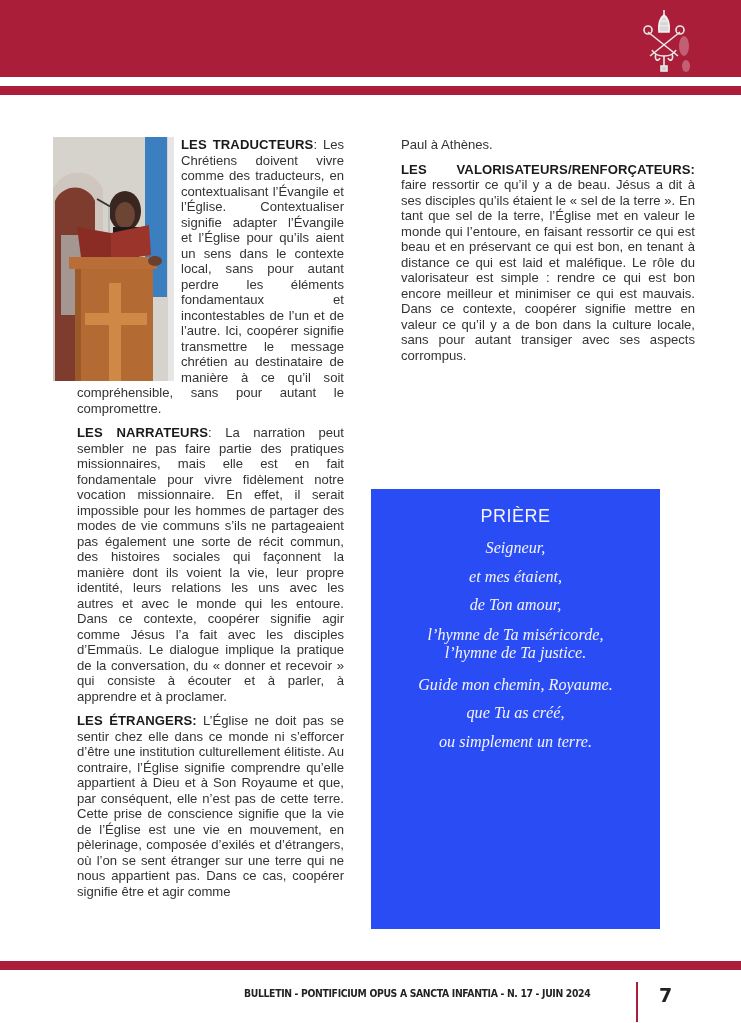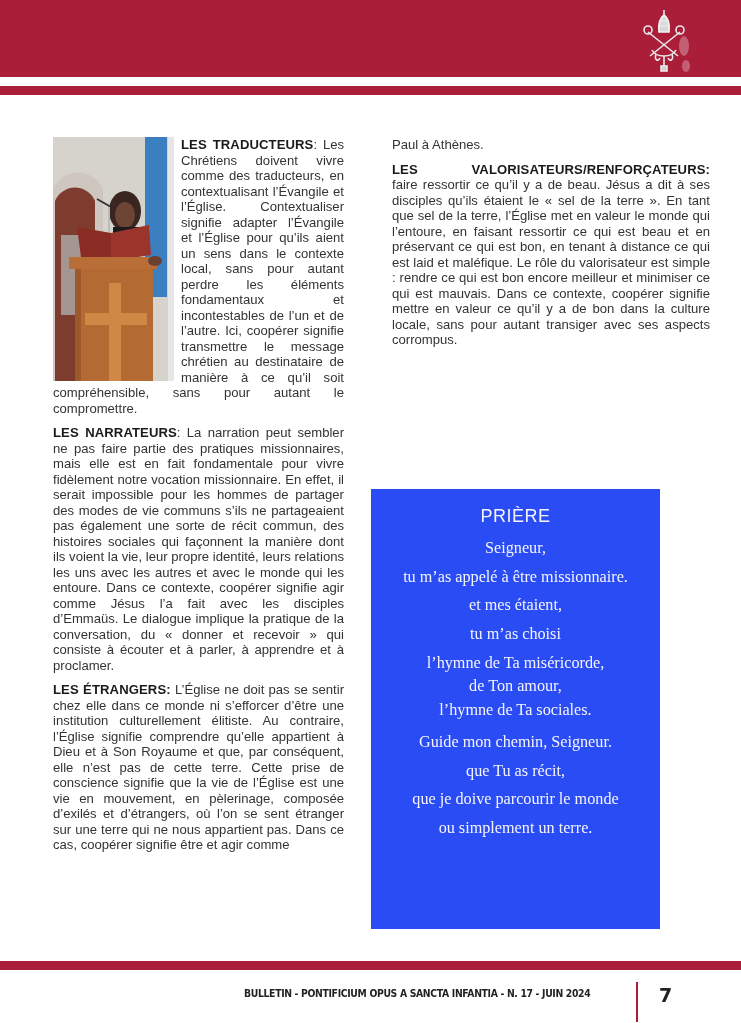--- a/index.html
+++ b/index.html
@@ -4,31 +4,31 @@
 <style>
   html, body { margin:0; padding:0; }
   body { width:741px; height:1023px; position:relative; background:#ffffff; overflow:hidden;
          font-family:"Liberation Sans", sans-serif; color:#2b2b2b; }
   .hdr-band { position:absolute; left:0; top:0; width:741px; height:77px; background:#ab1e3a; }
   .hdr-gap { position:absolute; left:0; top:77px; width:741px; height:9px; background:#ffffff; }
   .hdr-band2 { position:absolute; left:0; top:86px; width:741px; height:9px; background:#ab1e3a; }
   .emblem { position:absolute; left:640px; top:6px; width:52px; height:68px; }
 
   .col { position:absolute; font-size:13.1px; line-height:15.5px; text-align:justify; color:#333; }
-  .col p { margin:0 0 9px 0; }
+  .col p { margin:0 0 9px 0;padding-left:24px; }
   .col b { color:#1a1a1a; letter-spacing:0.1px; }
   .left { left:53px; top:137px; width:291px; }
-  .right { left:392px; top:137px; width:318px; }
+  .right { left:377px; top:137px; width:318px; }
 
   .photo { float:left; width:121px; height:244px; margin:0 7px 3px 0; position:relative; overflow:hidden; background:#d9d5cf; }
 
   .prayer { position:absolute; left:371px; top:489px; width:289px; height:440px; background:#2a4cf4;
             color:#f4f4ff; text-align:center; font-family:"Liberation Serif", serif; }
   .prayer .ptitle { font-family:"Liberation Sans", sans-serif; font-size:18px; margin-top:17px; letter-spacing:0.5px;text-align:center; }
-  .prayer .pl { font-size:16.2px; line-height:28.6px; white-space:nowrap; }
+  .prayer .pl { font-size:16.2px; line-height:28.6px; white-space:nowrap;font-style:italic; }
   .prayer .pl.tight { line-height:18px; }
   .prayer .pl.after-tight { margin-top:9px; }
 
   .ftr-band { position:absolute; left:0; top:961px; width:741px; height:9px; background:#ab1e3a; }
   .ftr-text { position:absolute; left:244px; top:987px; font-family:"DejaVu Sans", sans-serif; font-weight:bold;
               font-size:11.2px; color:#222; letter-spacing:-0.4px; white-space:nowrap; transform:scaleX(0.83); transform-origin:left; }
   .ftr-rule { position:absolute; left:636px; top:982px; width:2px; height:40px; background:#ab1e3a; }
   .ftr-page { position:absolute; left:659px; top:984px; font-family:"DejaVu Sans", sans-serif; font-weight:bold; font-size:19px; color:#222; }
 </style>
 </head>
@@ -109,29 +109,26 @@
 
 <div class="col right">
   <p>Paul à Athènes.</p>
   <p><b style="word-spacing:26px;">LES VALORISATEURS/RENFORÇATEURS:</b><span> faire ressortir ce qu’il y a de beau. Jésus a dit à ses disciples qu’ils étaient le « sel de la terre ». En tant que sel de la terre, l’Église met en valeur le monde qui l’entoure, en faisant ressortir ce qui est beau et en préservant ce qui est bon, en tenant à distance ce qui est laid et maléfique. Le rôle du valorisateur est simple : rendre ce qui est bon encore meilleur et minimiser ce qui est mauvais. Dans ce contexte, coopérer signifie mettre en valeur ce qu’il y a de bon dans la culture locale, sans pour autant transiger avec ses aspects corrompus.</span></p>
 </div>
 
 <div class="prayer">
   <div class="ptitle">PRIÈRE</div>
   <div style="margin-top:7px;">
     <div class="pl">Seigneur,</div>
-    <div class="pl">tu m’as appelé à être missionnaire.</div>
     <div class="pl">et mes étaient,</div>
-    <div class="pl">tu m’as choisi</div>
+    <div class="pl">de Ton amour,</div>
     <div class="pl tight" style="margin-top:6px;">l’hymne de Ta miséricorde,</div>
-    <div class="pl">de Ton amour,</div>
-    <div class="pl tight">l’hymne de Ta sociales.</div>
-    <div class="pl after-tight">Guide mon chemin, Seigneur.</div>
-    <div class="pl">que Tu as récit,</div>
-    <div class="pl">que je doive parcourir le monde</div>
+    <div class="pl tight">l’hymne de Ta justice.</div>
+    <div class="pl after-tight">Guide mon chemin, Royaume.</div>
+    <div class="pl">que Tu as créé,</div>
     <div class="pl">ou simplement un terre.</div>
   </div>
 </div>
 
 <div class="ftr-band"></div>
 <div class="ftr-text">BULLETIN  - PONTIFICIUM OPUS A SANCTA INFANTIA  - N. 17 - JUIN  2024</div>
 <div class="ftr-rule"></div>
 <div class="ftr-page">7</div>
 
 </body></html>

